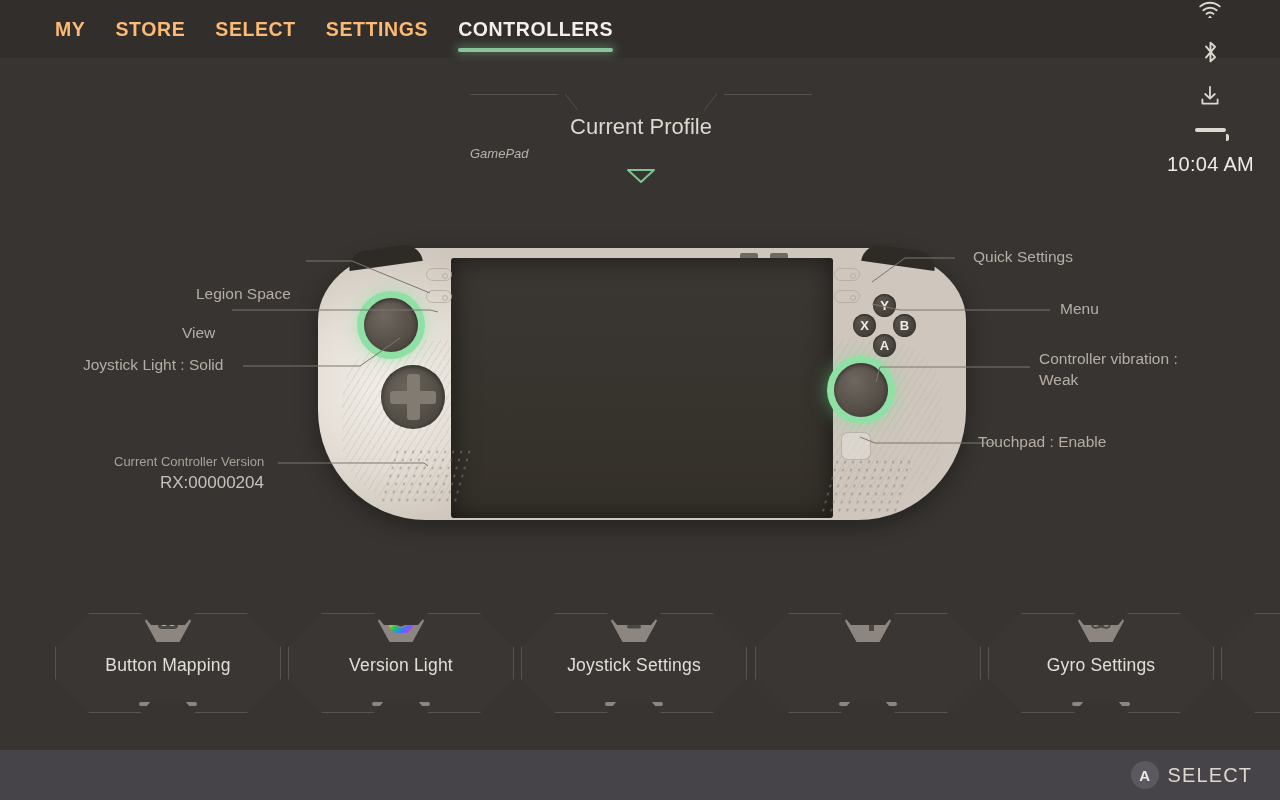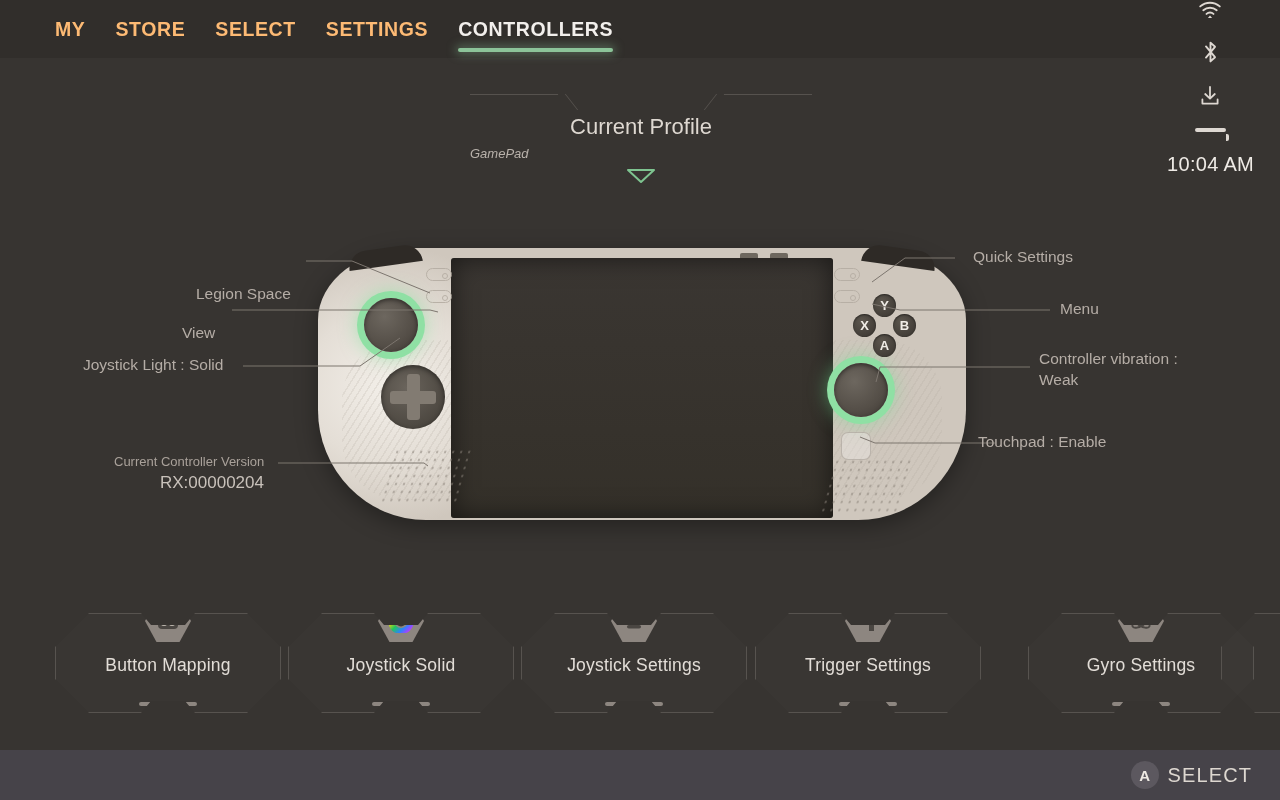--- a/index.html
+++ b/index.html
@@ -329,21 +329,21 @@
               <stop offset="25%" stop-color="#ffd400"></stop>
           <stop offset="50%" stop-color="#22c55e"></stop>
               <stop offset="75%" stop-color="#2f80ff"></stop>
           <stop offset="100%" stop-color="#d02fff"></stop>
             </linearGradient>
           </defs>
         <circle cx="12" cy="12" r="10" fill="none" stroke="url(#g1)" stroke-width="6"></circle>
         <circle cx="12" cy="12" r="5.4" fill="#3b3733"></circle>
         </svg>
     </div>
-    <div class="tile-label">Joystick Solid</div>
+    <div class="tile-label">Version Light</div>
     <div class="tile-notch"></div>
   </div>
 
   <div class="tile" style="left:521px;">
     <div class="tile-badge">
       <svg width="24" height="20" viewBox="0 0 24 20">
         <rect x="5" y="14" width="14" height="3.6" rx="1.8" fill="#4a4642"></rect>
         <rect x="10" y="6" width="4" height="9" fill="#4a4642"></rect>
         <ellipse cx="12" cy="5" rx="6" ry="3.4" fill="#4a4642"></ellipse>
         </svg>
@@ -351,25 +351,24 @@
     <div class="tile-label">Joystick Settings</div>
     <div class="tile-notch"></div>
   </div>
 
   <div class="tile" style="left:755px;">
     <div class="tile-badge">
       <svg width="20" height="22" viewBox="0 0 20 22">
         <path d="M4 1h12v20h-5V8H4z" fill="#4a4642"></path>
         </svg>
     </div>
-    <div class="tile-label">Trigger Settings</div>
-    <div class="tile-notch"></div>
-  </div>
-
-  <div class="tile" style="left:1028px;">
+    <div class="tile-notch"></div>
+  </div>
+
+  <div class="tile" style="left:988px;">
     <div class="tile-badge">
       <svg width="24" height="24" viewBox="0 0 24 24">
           <g fill="none" stroke="#4a4642" stroke-width="1.9">
         <circle cx="12" cy="12" r="4.2"></circle>
         <ellipse cx="12" cy="12" rx="10" ry="4.4" transform="rotate(35 12 12)"></ellipse>
         <ellipse cx="12" cy="12" rx="10" ry="4.4" transform="rotate(-35 12 12)"></ellipse>
           </g>
         </svg>
     </div>
     <div class="tile-label">Gyro Settings</div>

